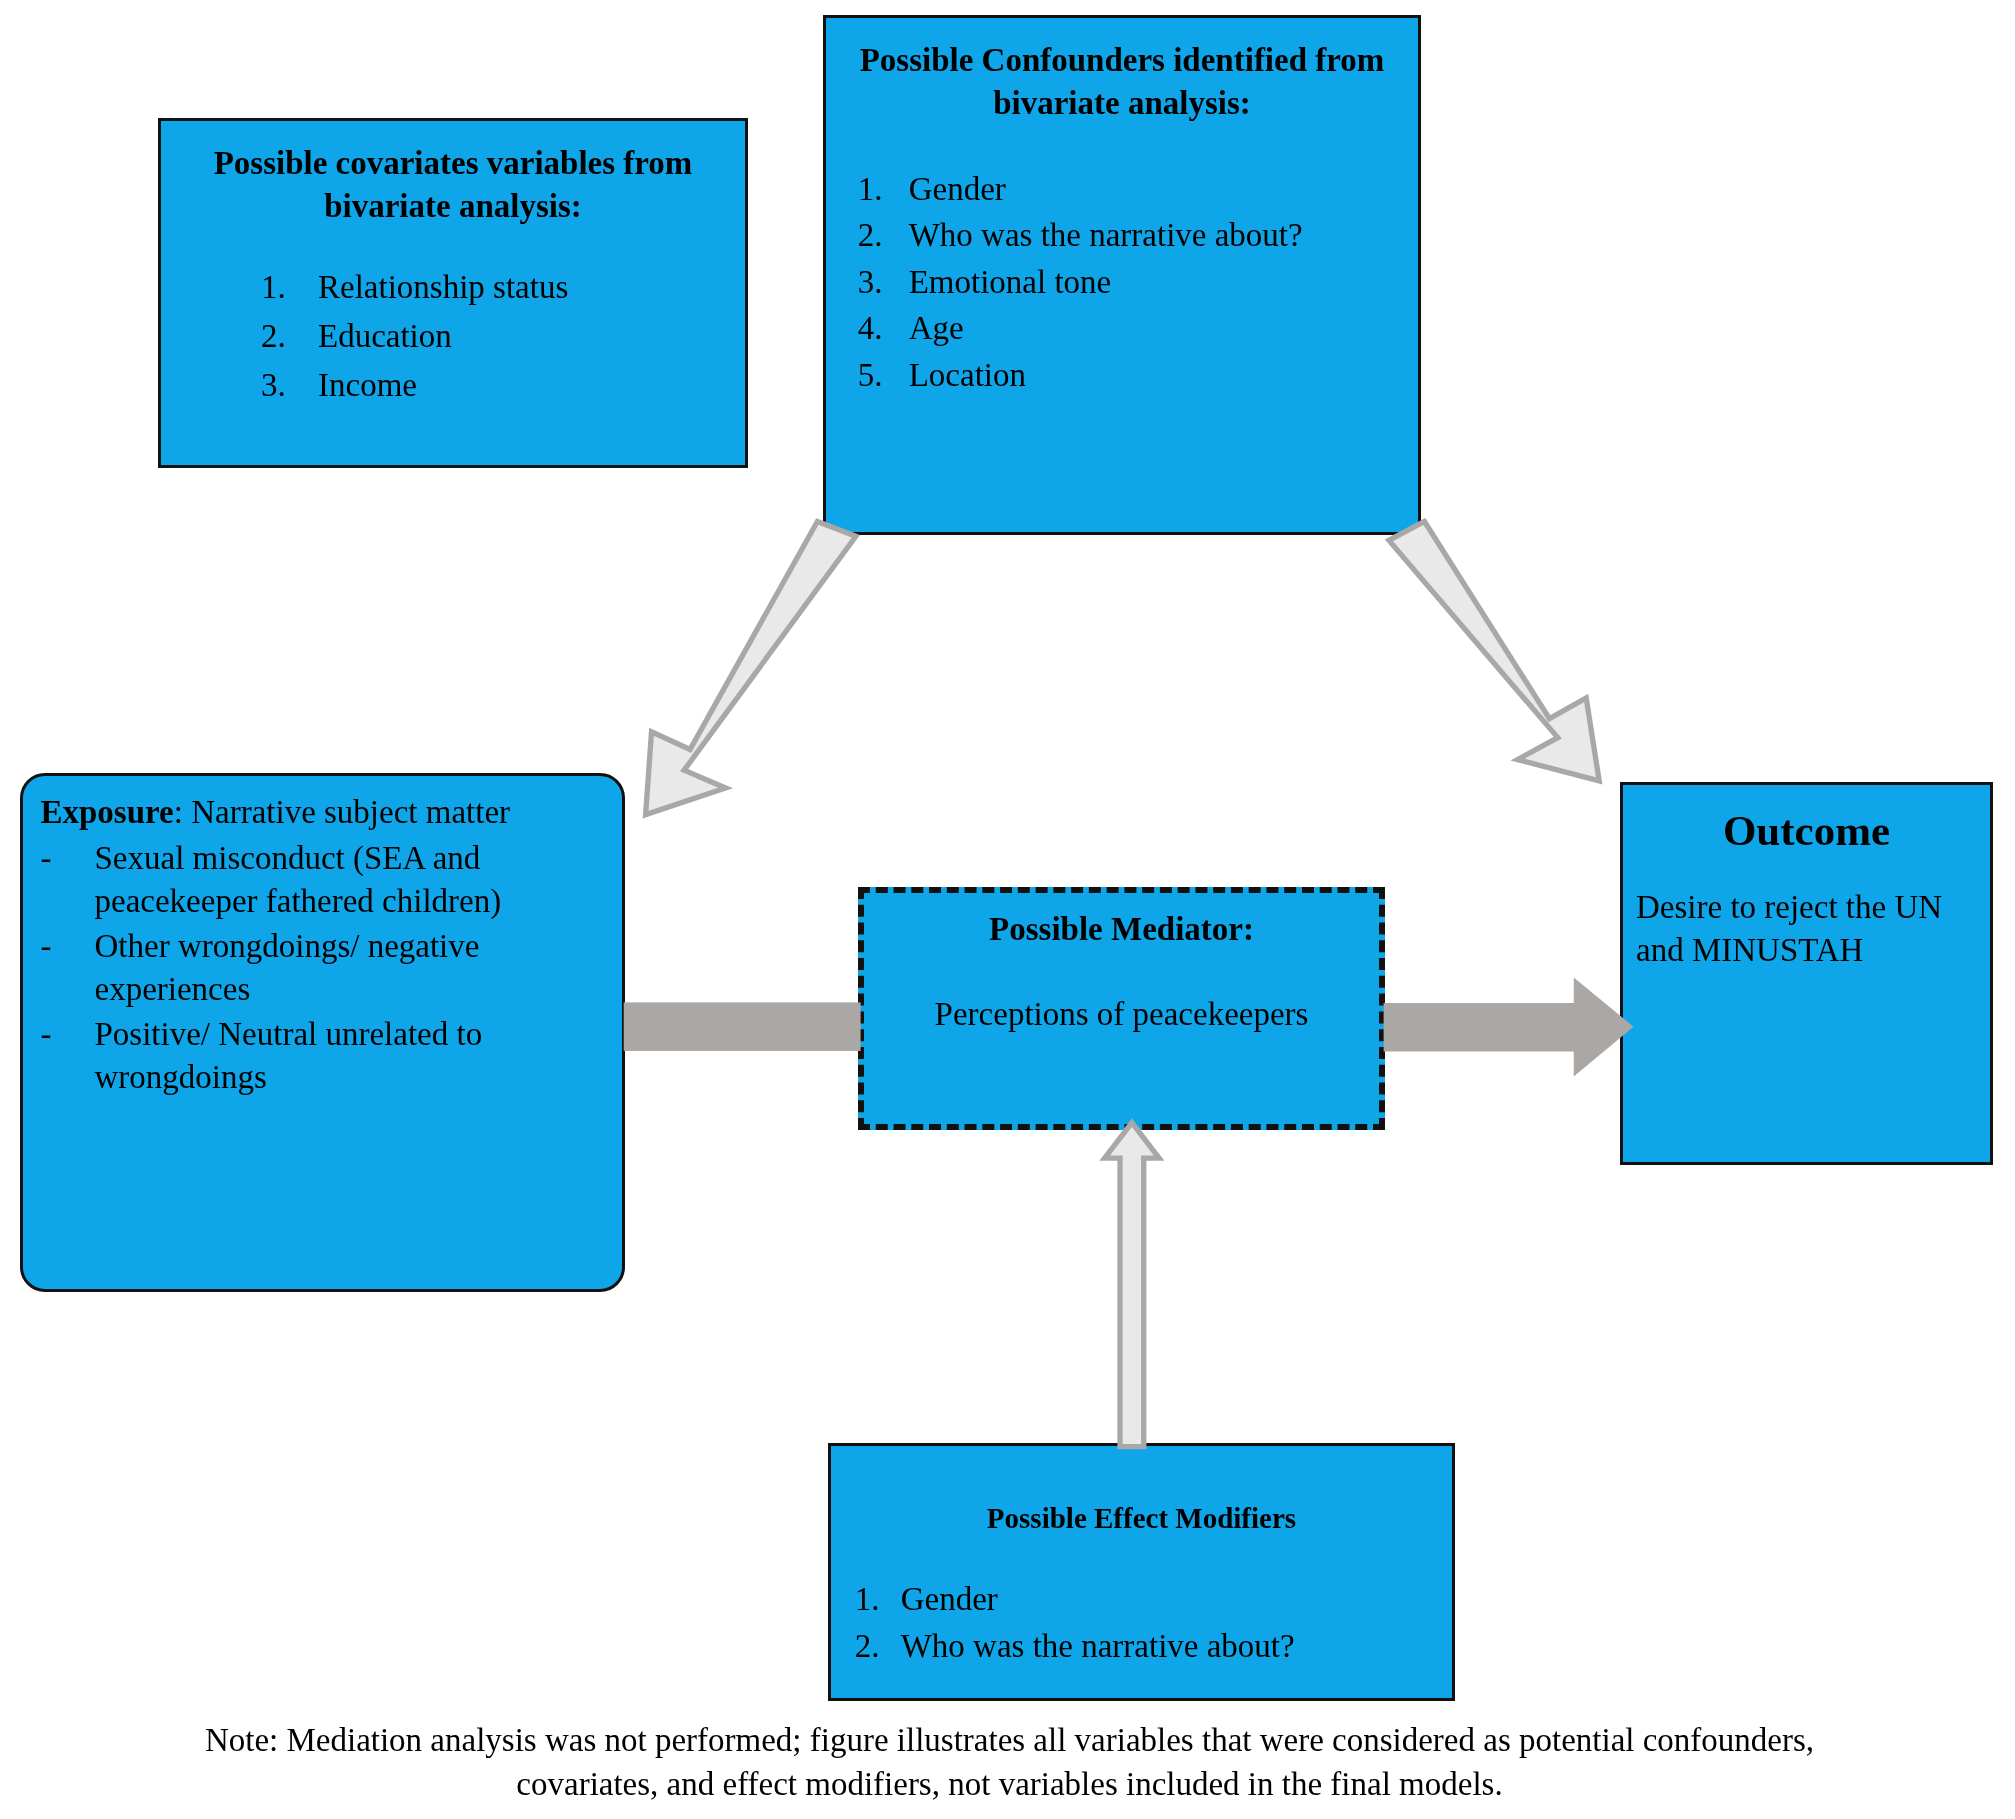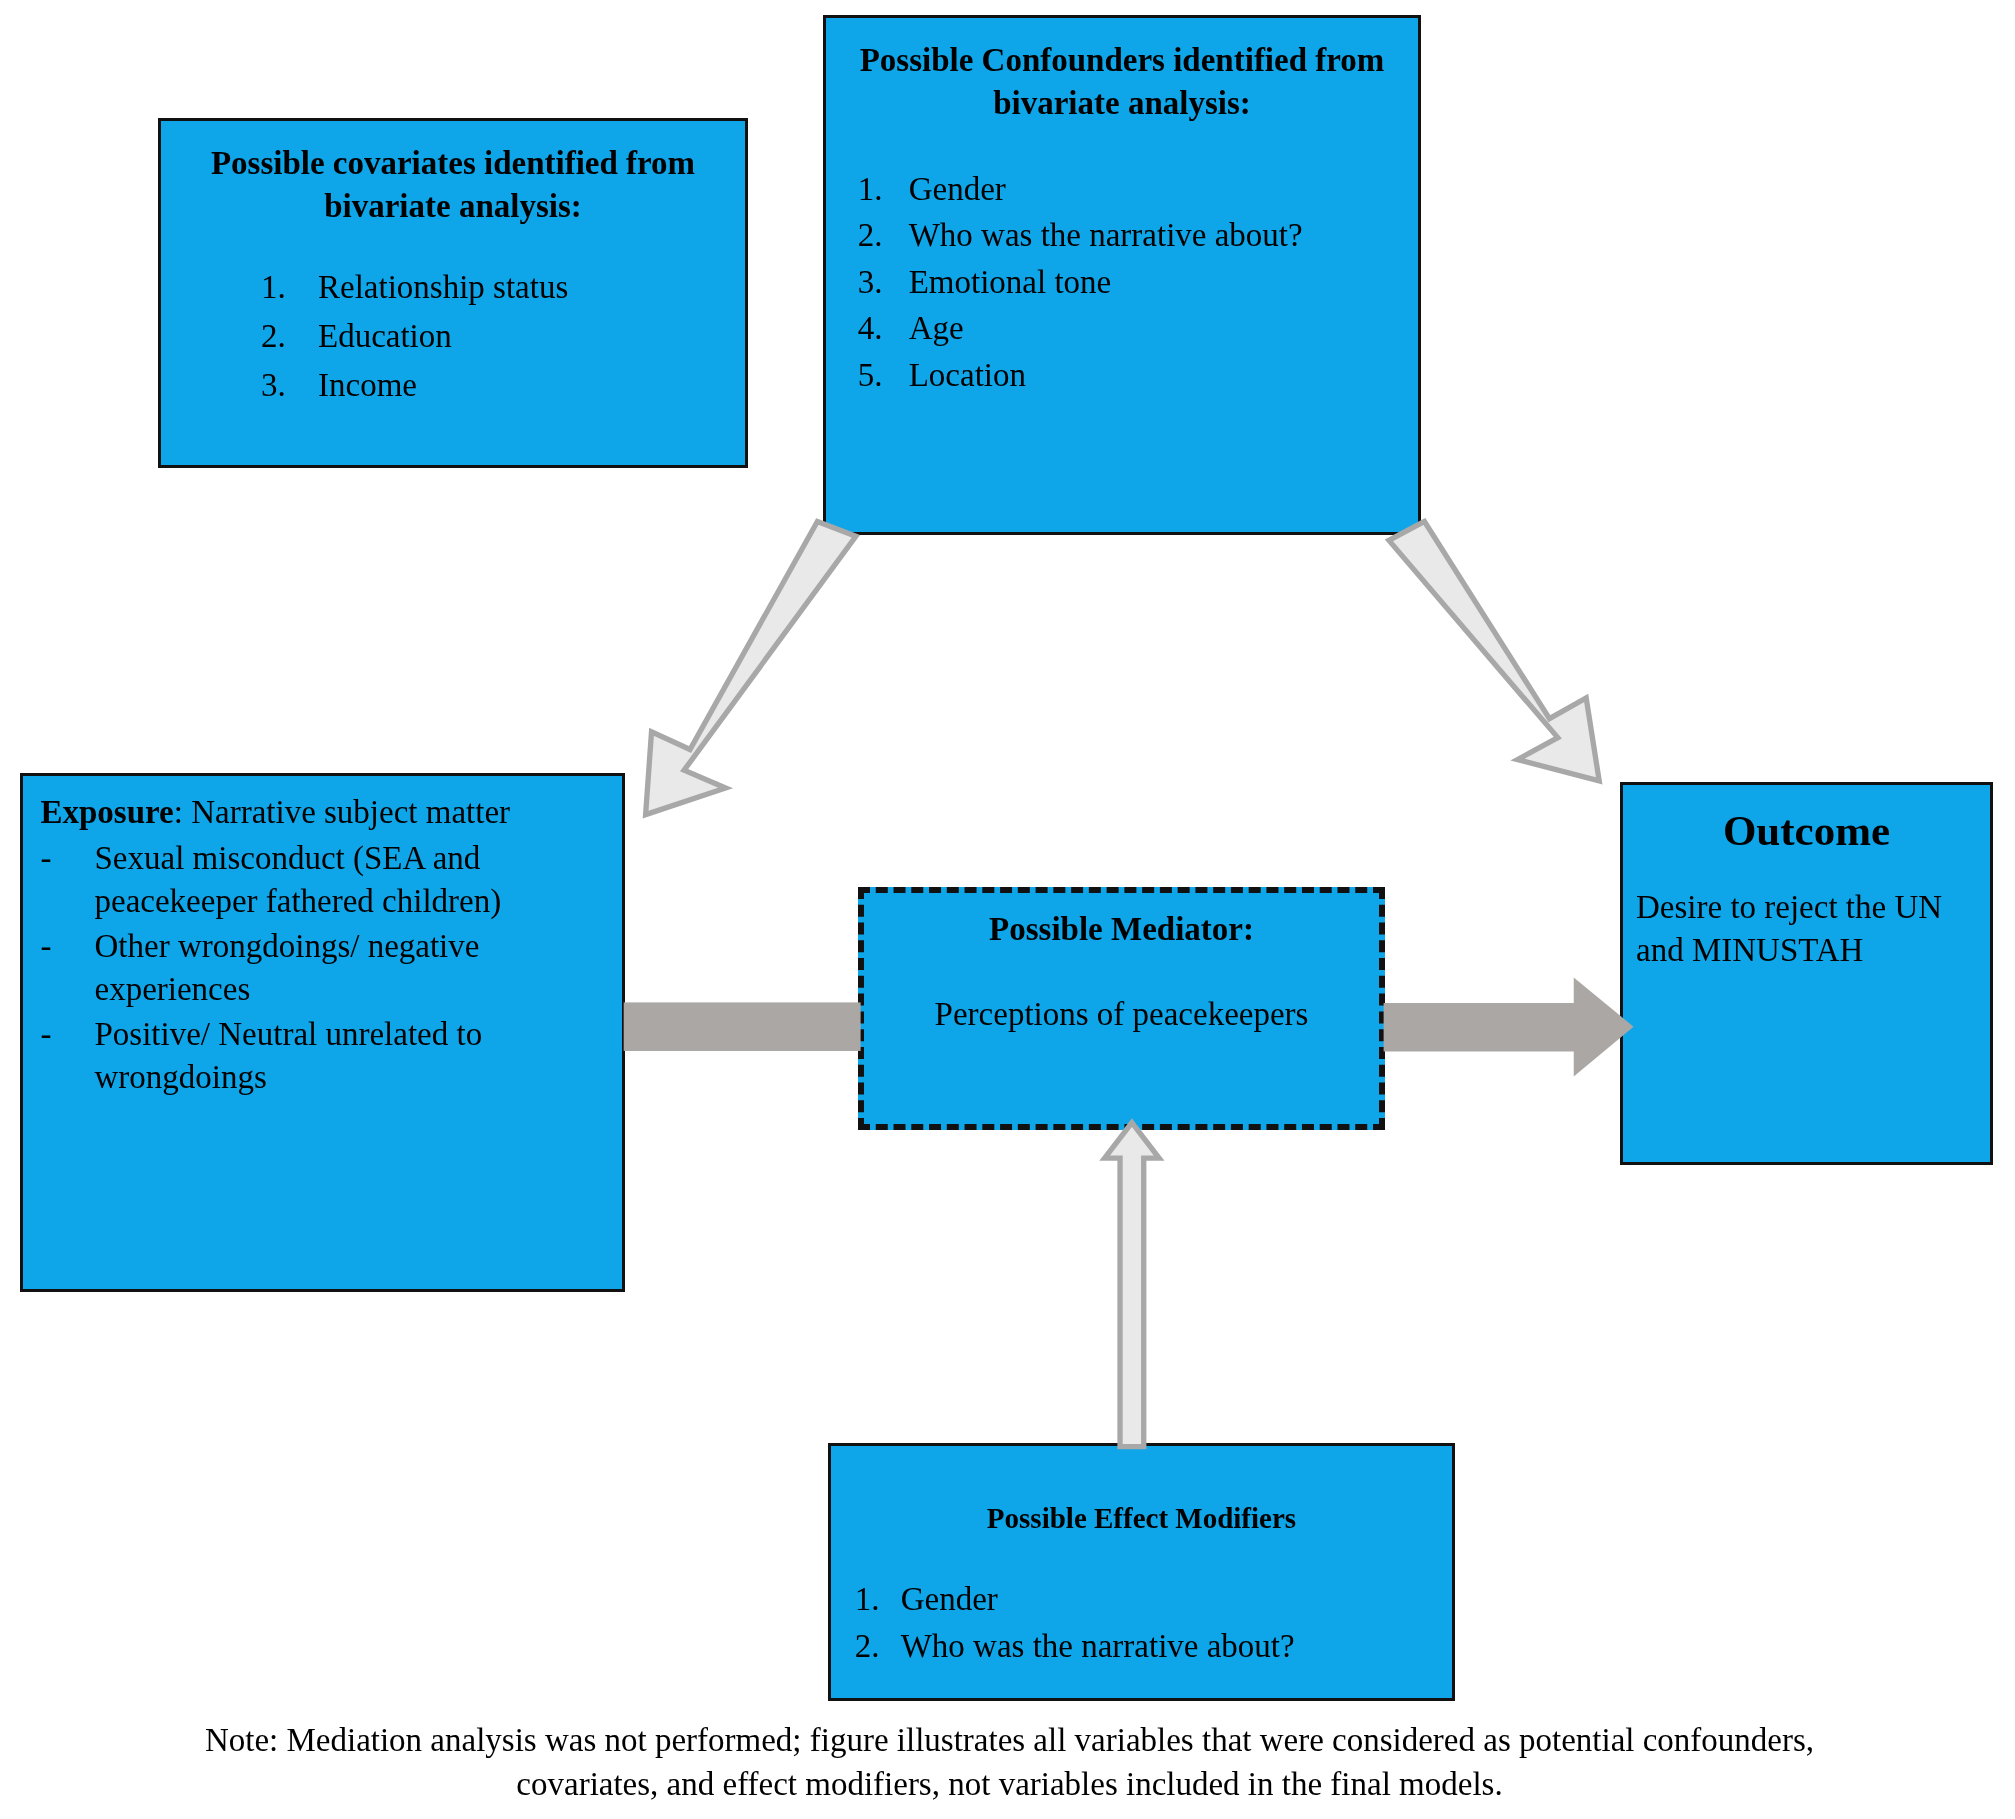--- a/index.html
+++ b/index.html
@@ -96,20 +96,21 @@
     padding-left: 4.7px;
     font-size: 33px;
   }
   #confounders-box ol.num-list > li { margin-bottom: 3.6px; }
   #confounders-box ol.num-list > li .marker { width: 51px; }
 
   #exposure-box {
     left: 19.5px;  top: 773px;
     width: 605px; height: 519px;
     padding: 15.4px 18px 0 18px;
+    border-radius: 25px;
   }
   #exposure-box .exposure-head {
     font-size: 33px;
     line-height: 1.30;
   }
   #exposure-box .exposure-head b { font-weight: bold; }
   #exposure-box ul.dash-list {
     margin-top: 2.4px;
     font-size: 33px;
   }
@@ -171,21 +172,21 @@
     font-size: 33px;
     line-height: 1.34;
   }
 </style>
 </head>
 <body>
 
 <div id="canvas">
 
   <div class="box" id="covariates-box">
-    <div class="box-title">Possible covariates identified from bivariate analysis:</div>
+    <div class="box-title">Possible covariates variables from bivariate analysis:</div>
     <ol class="num-list">
       <li>
         <span class="marker">1.</span>
         <span class="ltext">Relationship status</span>
       </li>
       <li>
         <span class="marker">2.</span>
         <span class="ltext">Education</span>
       </li>
       <li>

